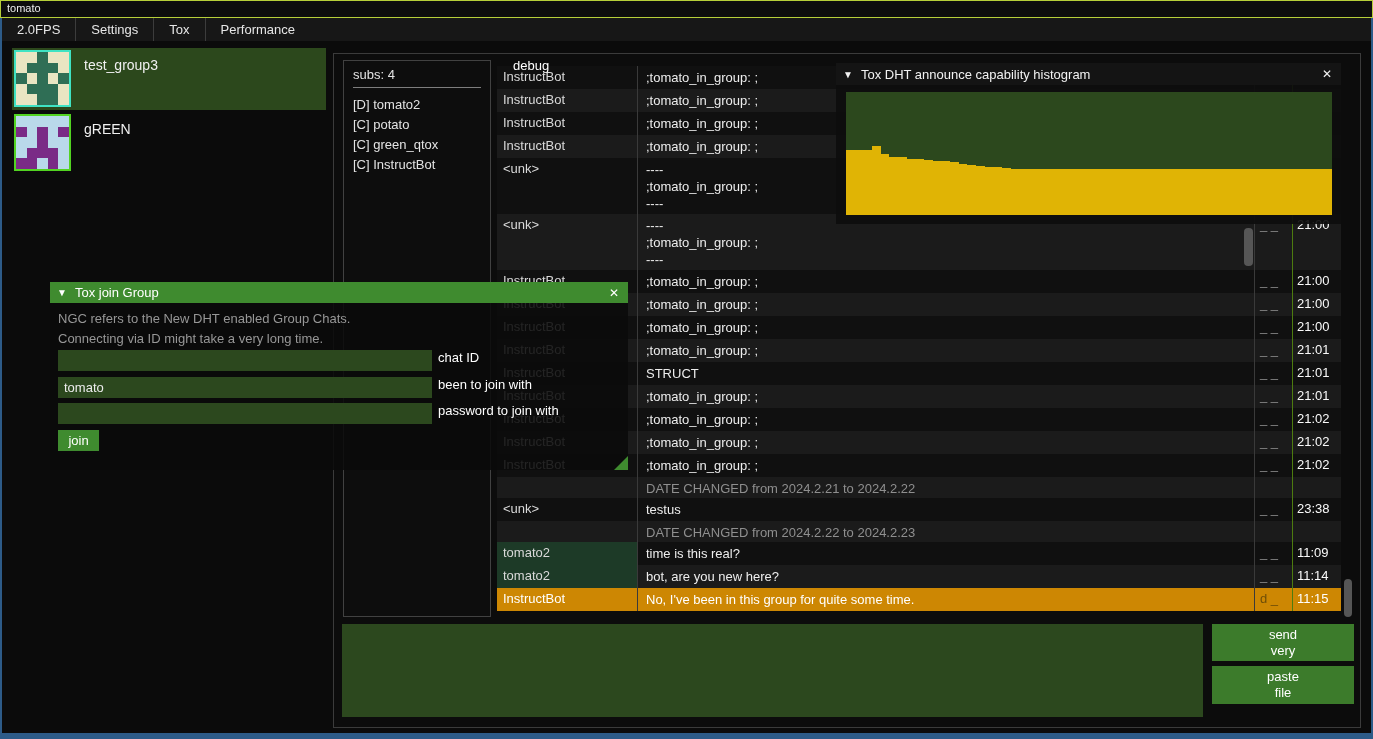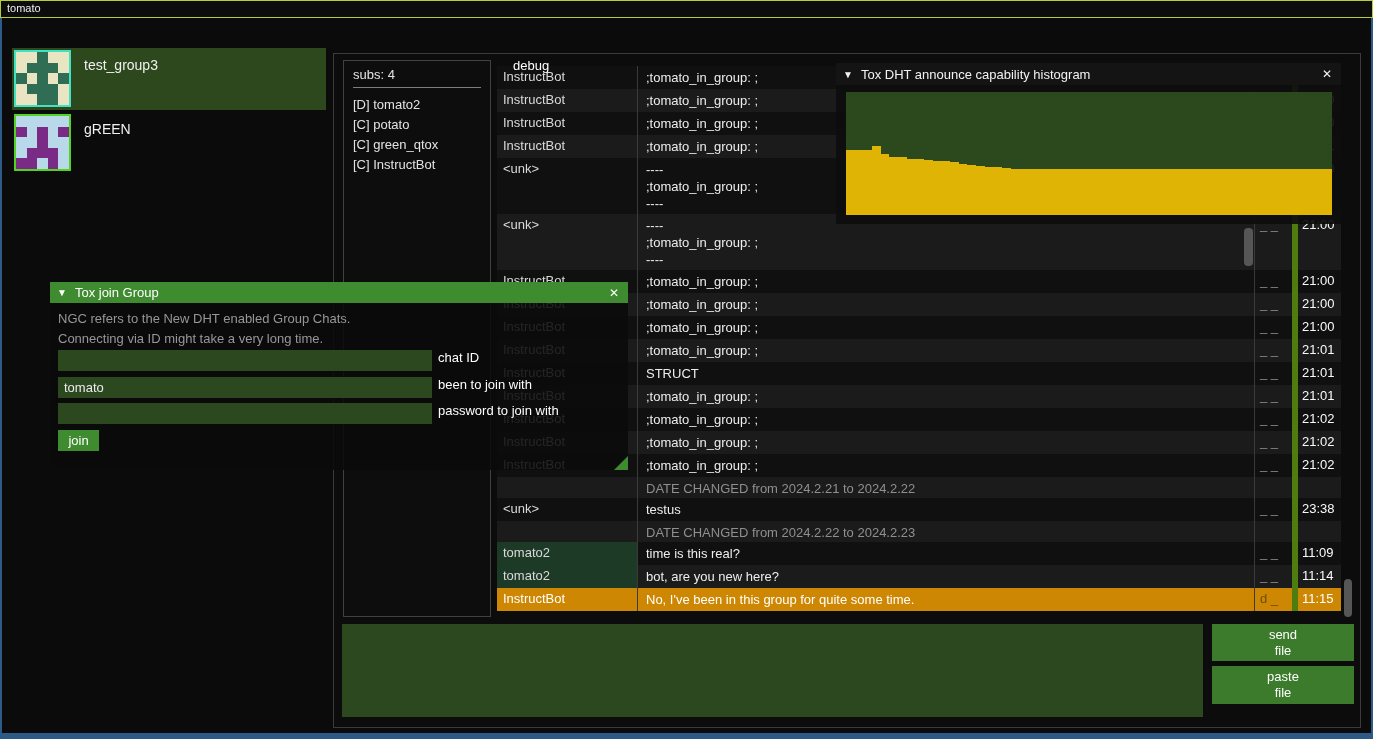--- a/index.html
+++ b/index.html
@@ -40,21 +40,21 @@
   .row{display:flex;box-sizing:border-box}
   .row.h1{height:23px}.row.h3{height:56px}.row.sys{height:21px}
   .row.e{background:#101010}.row.o{background:#1b1b1b}
   .c-name{width:140px;flex:none;padding:3px 4px 0 6px;color:#d9d9d9;box-sizing:border-box;
           overflow:hidden;white-space:nowrap}
   .c-msg{flex:1;border-left:1px solid #3a3a3a;padding:3px 4px 0 8px;color:#ededed;
          box-sizing:border-box;overflow:hidden}
   .c-msg .ln{line-height:17px;white-space:pre}
   .c-ind{width:38px;flex:none;border-left:1px solid #3a3a3a;color:#8c8c8c;
          padding:3px 0 0 5px;box-sizing:border-box;white-space:pre}
-  .c-time{width:49px;flex:none;border-left:6px solid #4d7c0f;color:#fafafa;
+  .c-time{width:49px;flex:none;border-left:1px solid #4d7c0f;color:#fafafa;
           padding:3px 0 0 4px;box-sizing:border-box}
   .row.sys .c-msg{color:#8f8f8f}
   .c-name.ng{background:#1d3a27}
   .row.hl{background:#cd8703}
   .row.hl .c-name,.row.hl .c-msg,.row.hl .c-time{color:#fff}
   .row.hl .c-ind{color:#6e4e08}
   
   .thumb{position:absolute;background:#565656;border-radius:4px;z-index:7}
   #chat-scroll{left:1244px;top:228px;width:9px;height:38px}
   #outer-scroll{left:1344px;top:579px;width:8px;height:38px}
@@ -97,20 +97,34 @@
 <body>
 
 <div id="app">
   <div class="titlebar">
     <span>tomato</span>
   </div>
   <div class="edge" id="edge-l"></div>
   <div class="edge" id="edge-r"></div>
   <div class="edge" id="edge-b"></div>
 
+  <div id="menubar">
+      <div class="menu-item">
+      <span>2.0FPS</span>
+    </div>
+      <div class="menu-item">
+      <span>Settings</span>
+    </div>
+      <div class="menu-item">
+      <span>Tox</span>
+    </div>
+      <div class="menu-item">
+      <span>Performance</span>
+    </div>
+    </div>
 
   <div id="groups">
       <div class="group sel">
       <div class="g-av" style="border-color: rgb(63, 227, 195);">
           <div style="background: rgb(233, 229, 194);"></div>
           <div style="background: rgb(233, 229, 194);"></div>
           <div style="background: rgb(47, 110, 85);"></div>
           <div style="background: rgb(233, 229, 194);"></div>
           <div style="background: rgb(233, 229, 194);"></div>
           <div style="background: rgb(233, 229, 194);"></div>
@@ -372,21 +386,21 @@
       <div class="c-ind">d _</div>
       <div class="c-time">11:15</div>
     </div>
     </div>
 
   <div class="thumb" id="chat-scroll"></div>
   <div class="thumb" id="outer-scroll"></div>
 
   <textarea id="composer" style=""></textarea>
   <button class="filebtn" id="send-file">send
-file</button>
+very</button>
   <button class="filebtn" id="paste-file">paste
 file</button>
 
   <div id="hist-win">
     <div class="win-title">
       <span class="win-caret">▼</span>
       <span>Tox DHT announce capability histogram</span>
       <span class="win-close">✕</span>
     </div>
     <div id="hist-body">

